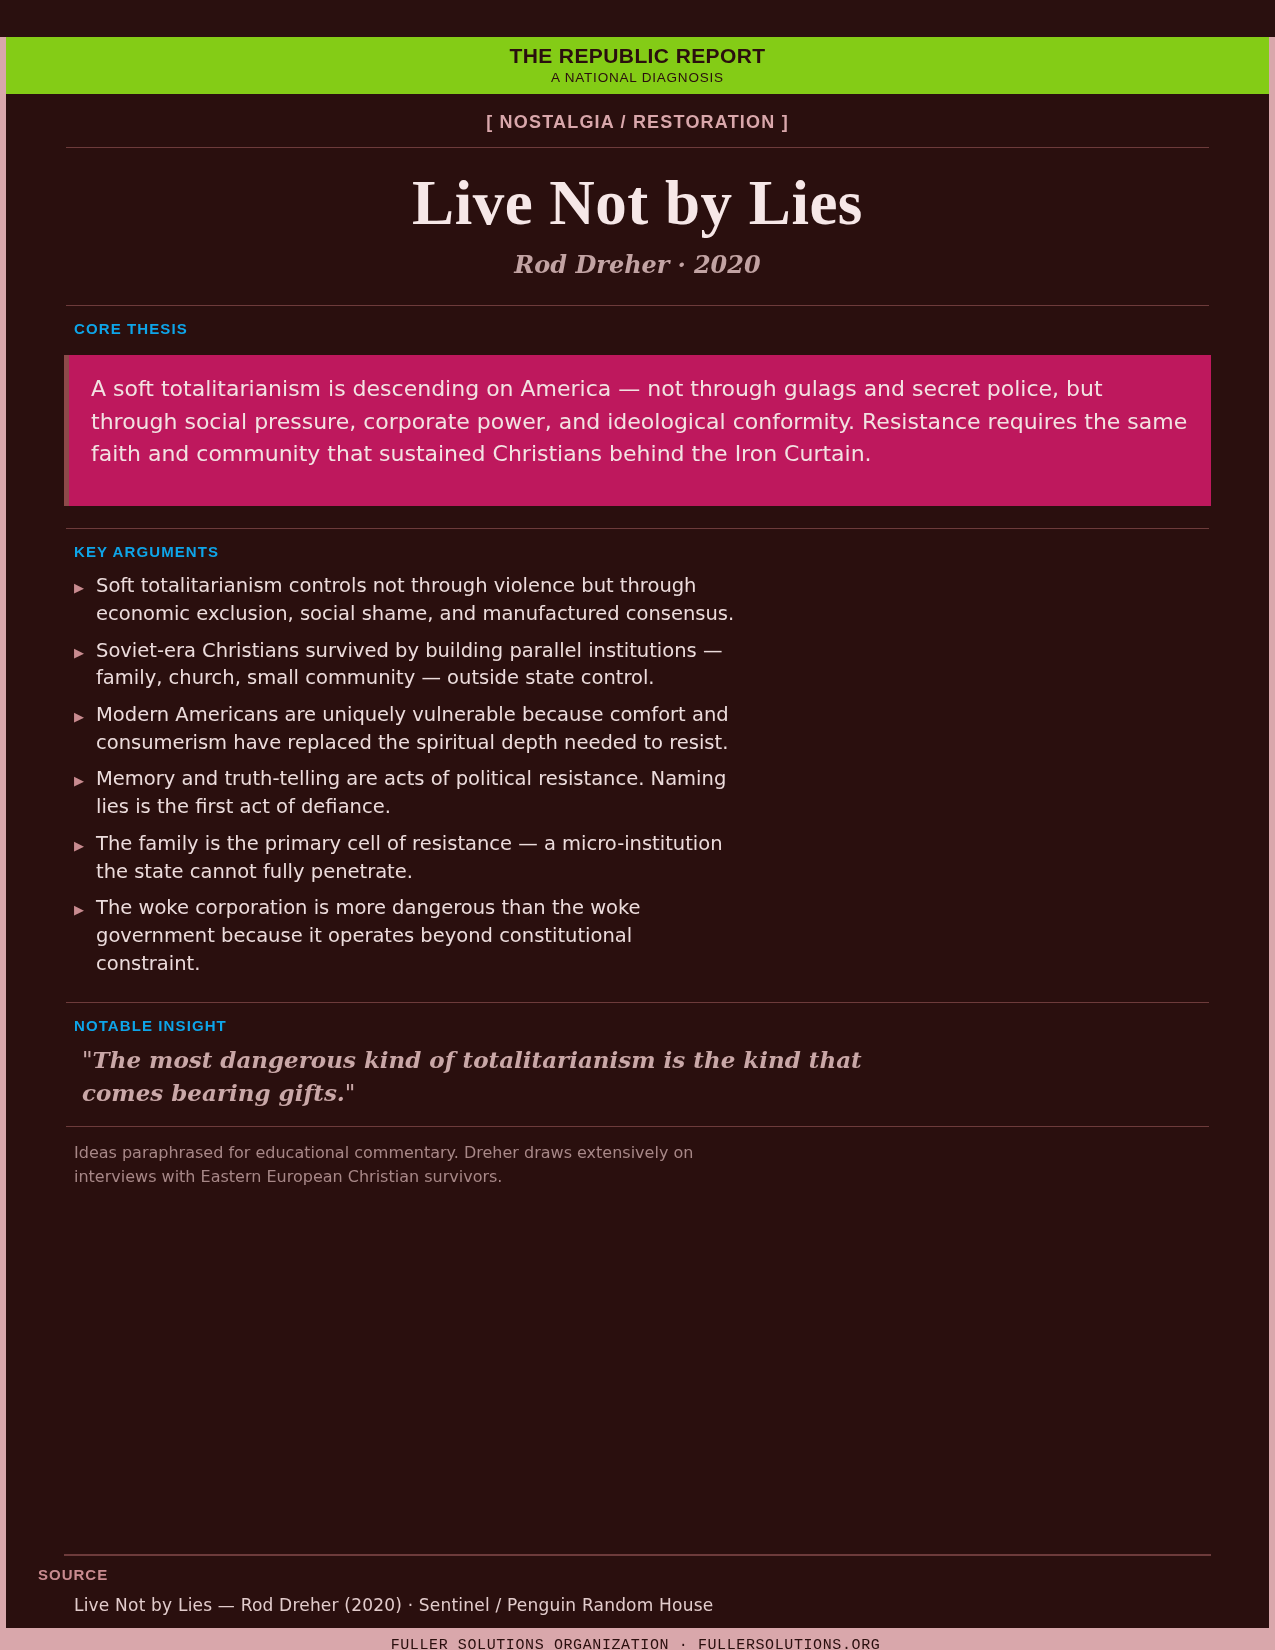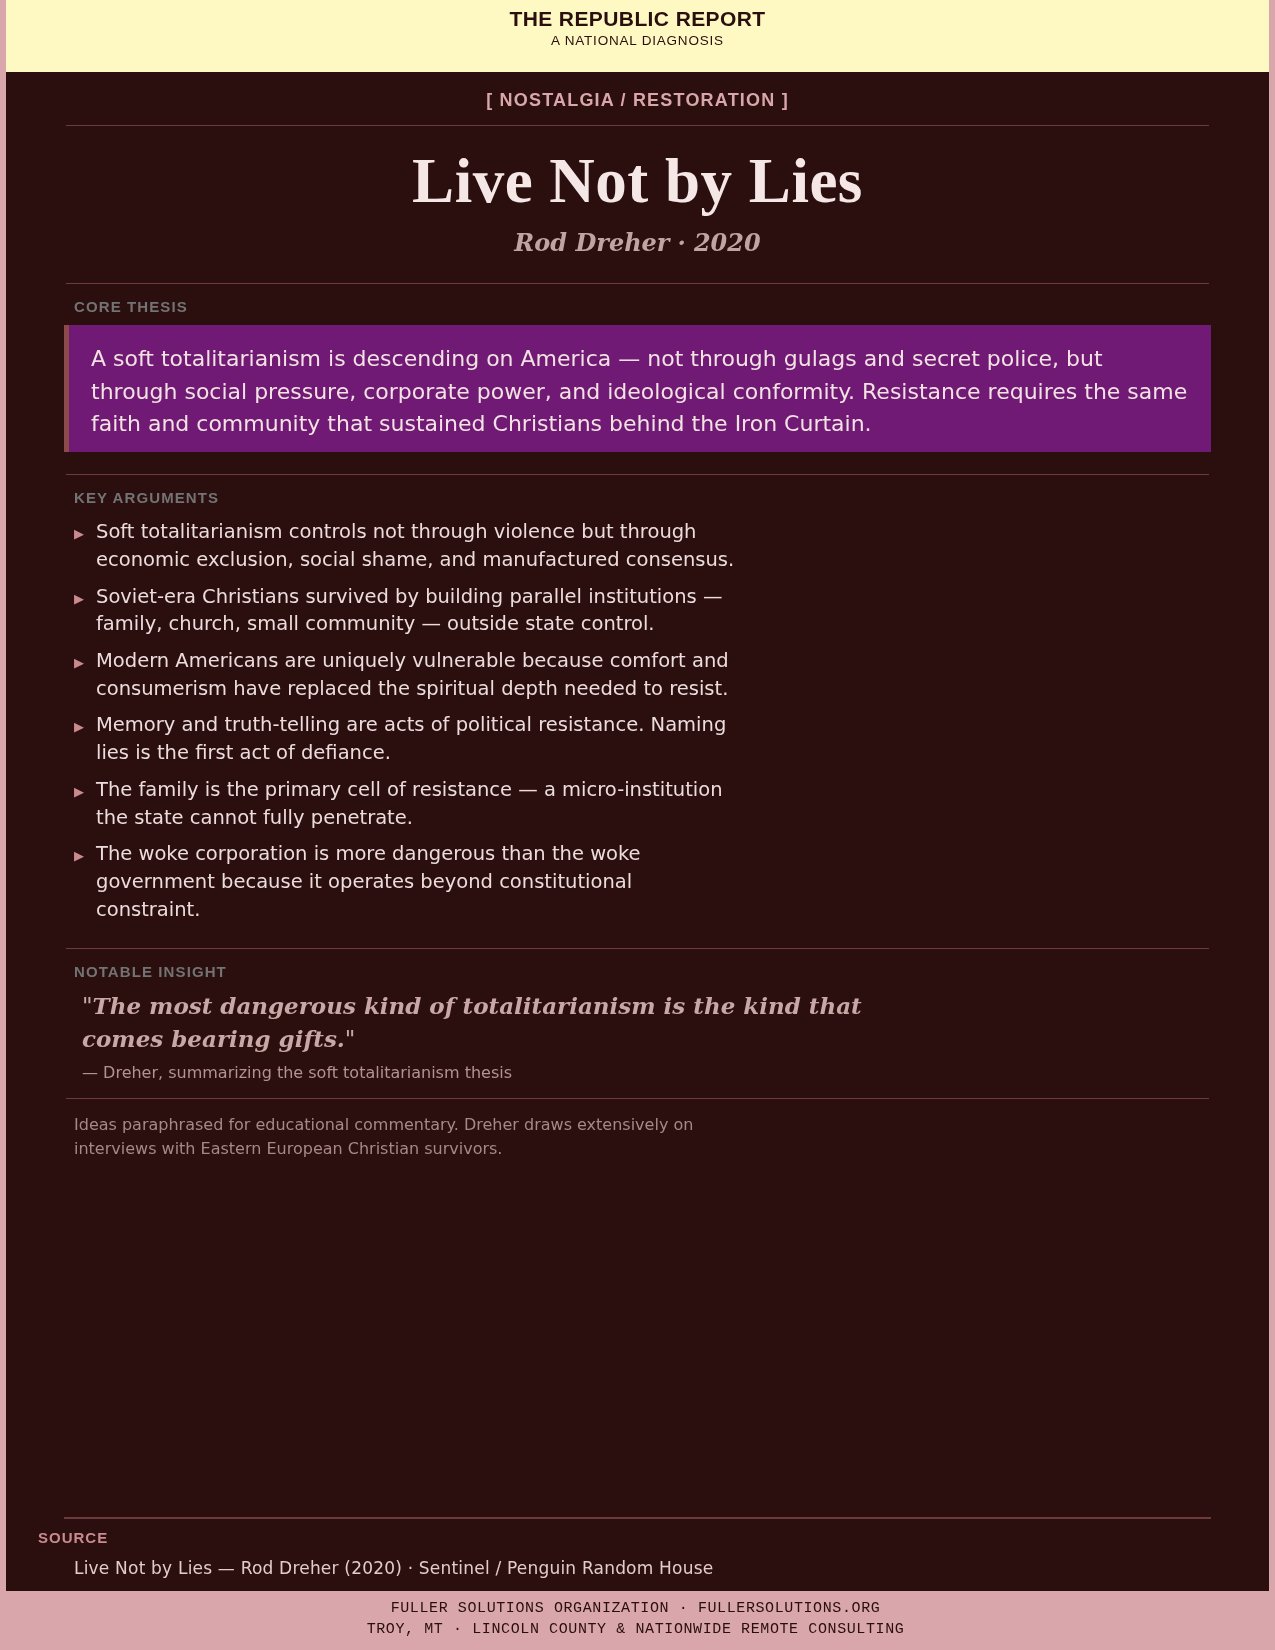--- a/index.html
+++ b/index.html
@@ -20,24 +20,25 @@
     height: 1650px;
     background: #2a0f0e;
     position: relative;
     box-sizing: border-box;
     border-left: 6px solid #d9a7ab;
     border-right: 6px solid #d9a7ab;
   }
 
   
   .masthead {
-    background: #fef9c3;
+    background: #84cc16;
     color: #2a0f0e;
     text-align: center;
-    padding: 6px 0 24px 0;
+    padding: 6px 0 9px 0;
+    margin-top: 37px;
   }
   .masthead-title {
     font-family: "Liberation Sans", sans-serif;
     font-weight: bold;
     font-size: 21px;
     letter-spacing: 0.4px;
     line-height: 1.2;
   }
   .masthead-sub {
     font-family: "Liberation Sans", sans-serif;
@@ -85,28 +86,28 @@
     margin-top: 14px;
   }
   .byline .dot { padding: 0 8px; }
 
   
   .section-label {
     font-family: "Liberation Sans", sans-serif;
     font-weight: bold;
     font-size: 15px;
     letter-spacing: 1.1px;
-    color: #737373;
+    color: #0ea5e9;
     padding: 14px 0 10px 68px;
   }
   .thesis-box {
-    margin: 0 58px 0 58px;
-    background: #701a75;
+    margin: 8px 58px 0 58px;
+    background: #be185d;
     border-left: 5px solid #8c4a4a;
-    padding: 18px 22px 12px 22px;
+    padding: 18px 22px 36px 22px;
     box-sizing: border-box;
   }
   .thesis-text {
     font-size: 22px;
     line-height: 1.47;
     color: #f2e2e2;
   }
 
   .args {
     padding: 2px 60px 6px 58px;
@@ -259,21 +260,20 @@
       <span class="arrow">▶</span>
       <span class="arg-text">The woke corporation is more dangerous than the woke government because it operates beyond constitutional constraint.</span>
     </div>
   </div>
 
   <div class="rule" style="margin-top:10px;"></div>
 
   <div class="section-label">NOTABLE INSIGHT</div>
   <div class="insight-wrap">
     <div class="insight-quote"><span class="q">"</span><span>The most dangerous kind of totalitarianism is the kind that comes bearing gifts.</span><span class="q">"</span></div>
-    <div class="insight-attr">— Dreher, summarizing the soft totalitarianism thesis</div>
   </div>
 
   <div class="rule" style="margin-top:16px;"></div>
 
   <div class="note">Ideas paraphrased for educational commentary. Dreher draws extensively on interviews with Eastern European Christian survivors.</div>
 
   <div class="source-area">
     <div class="source-rule"></div>
     <div class="source-label">SOURCE</div>
     <div class="source-line">Live Not by Lies  —  Rod Dreher  (2020)  ·  Sentinel / Penguin Random House</div>

